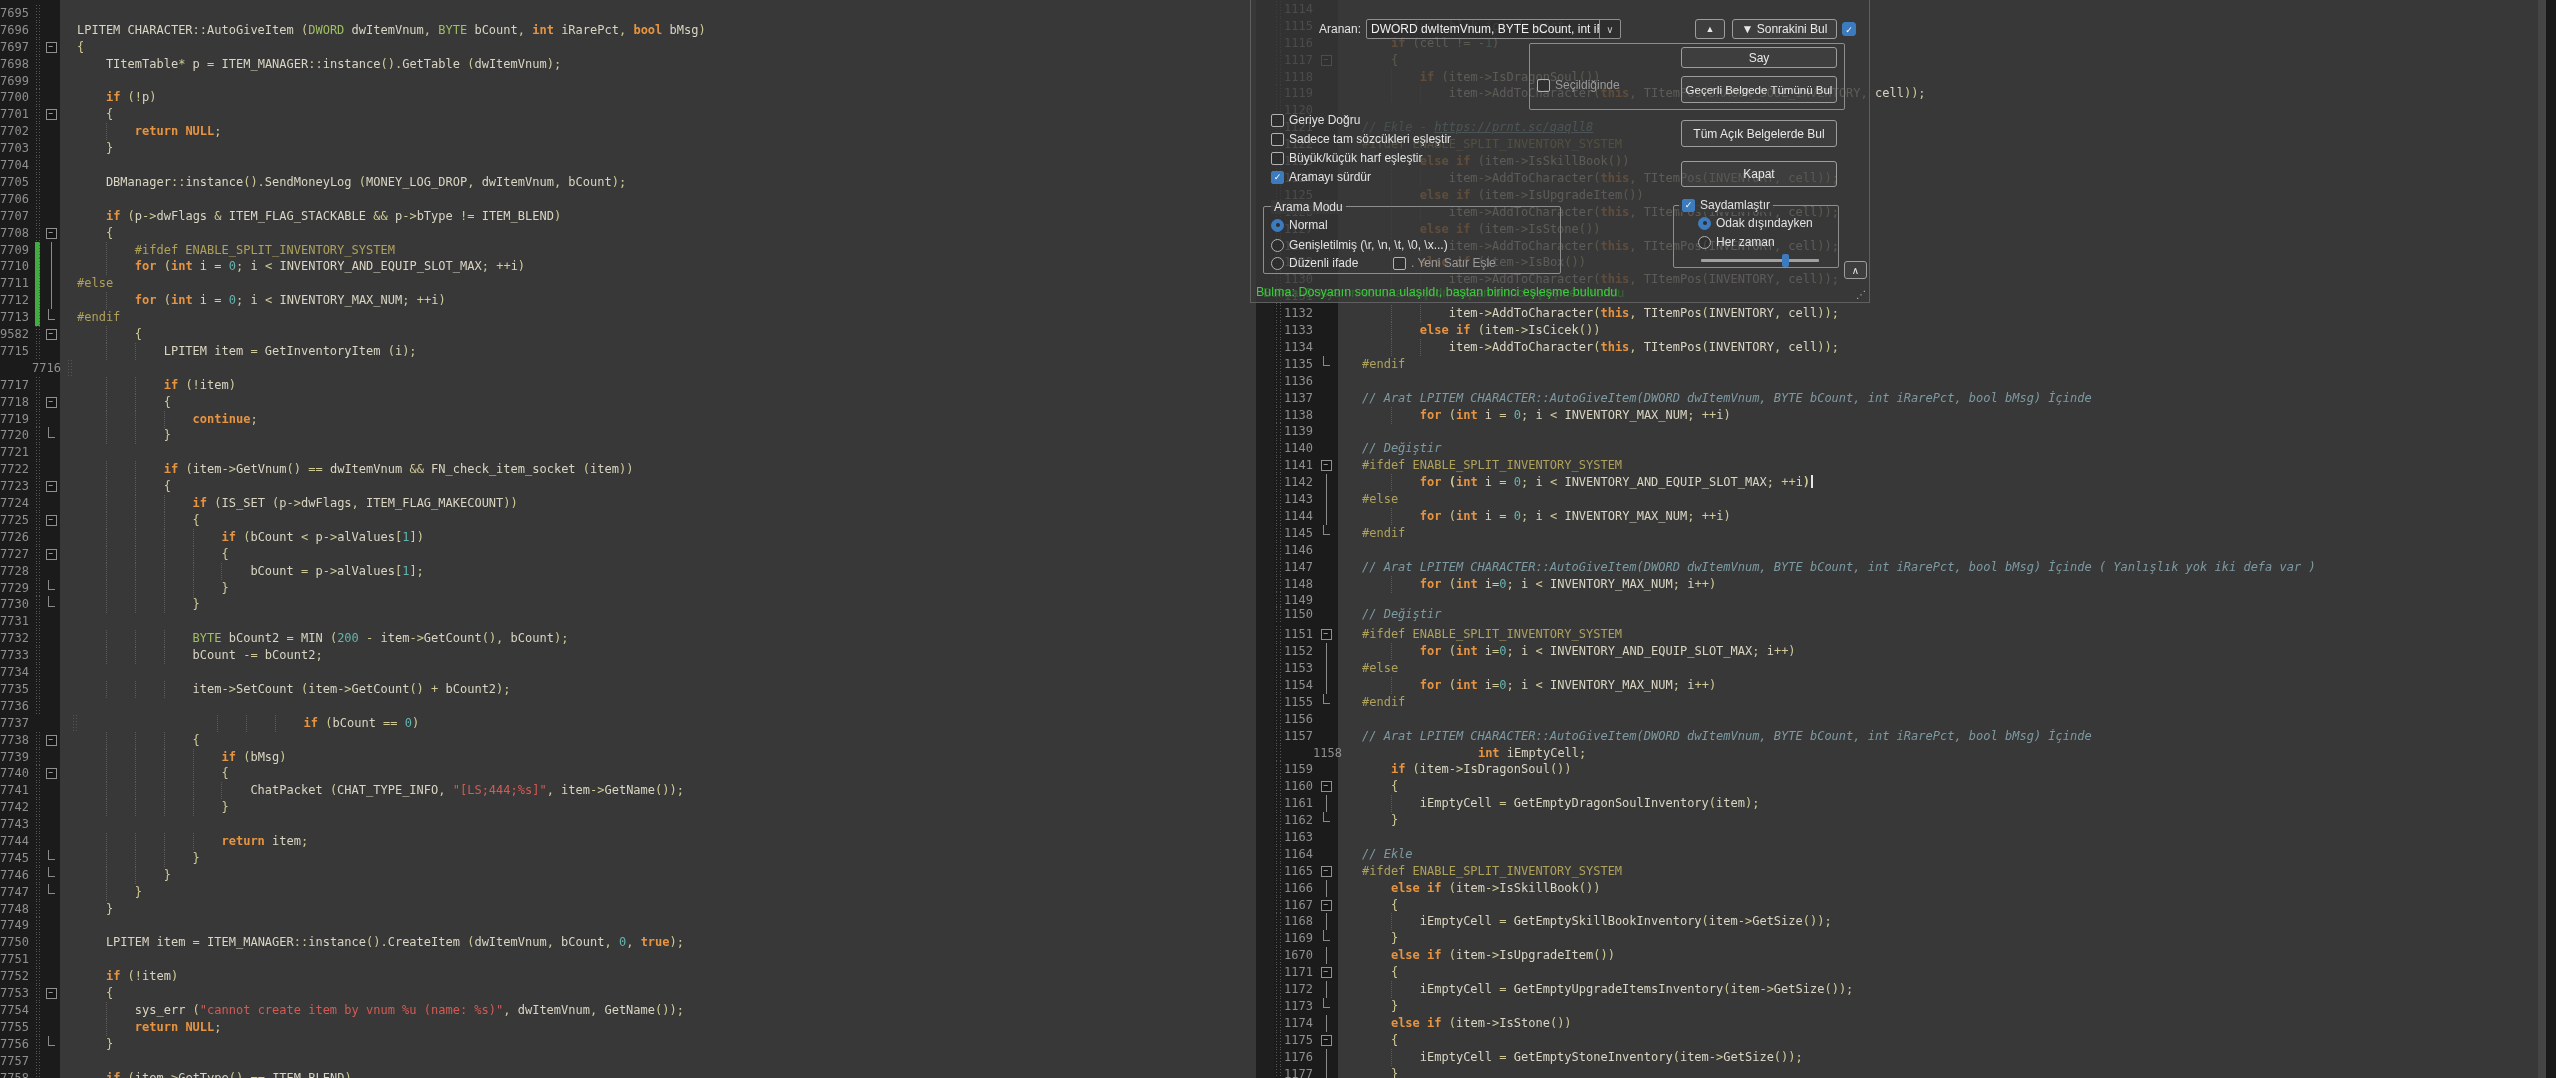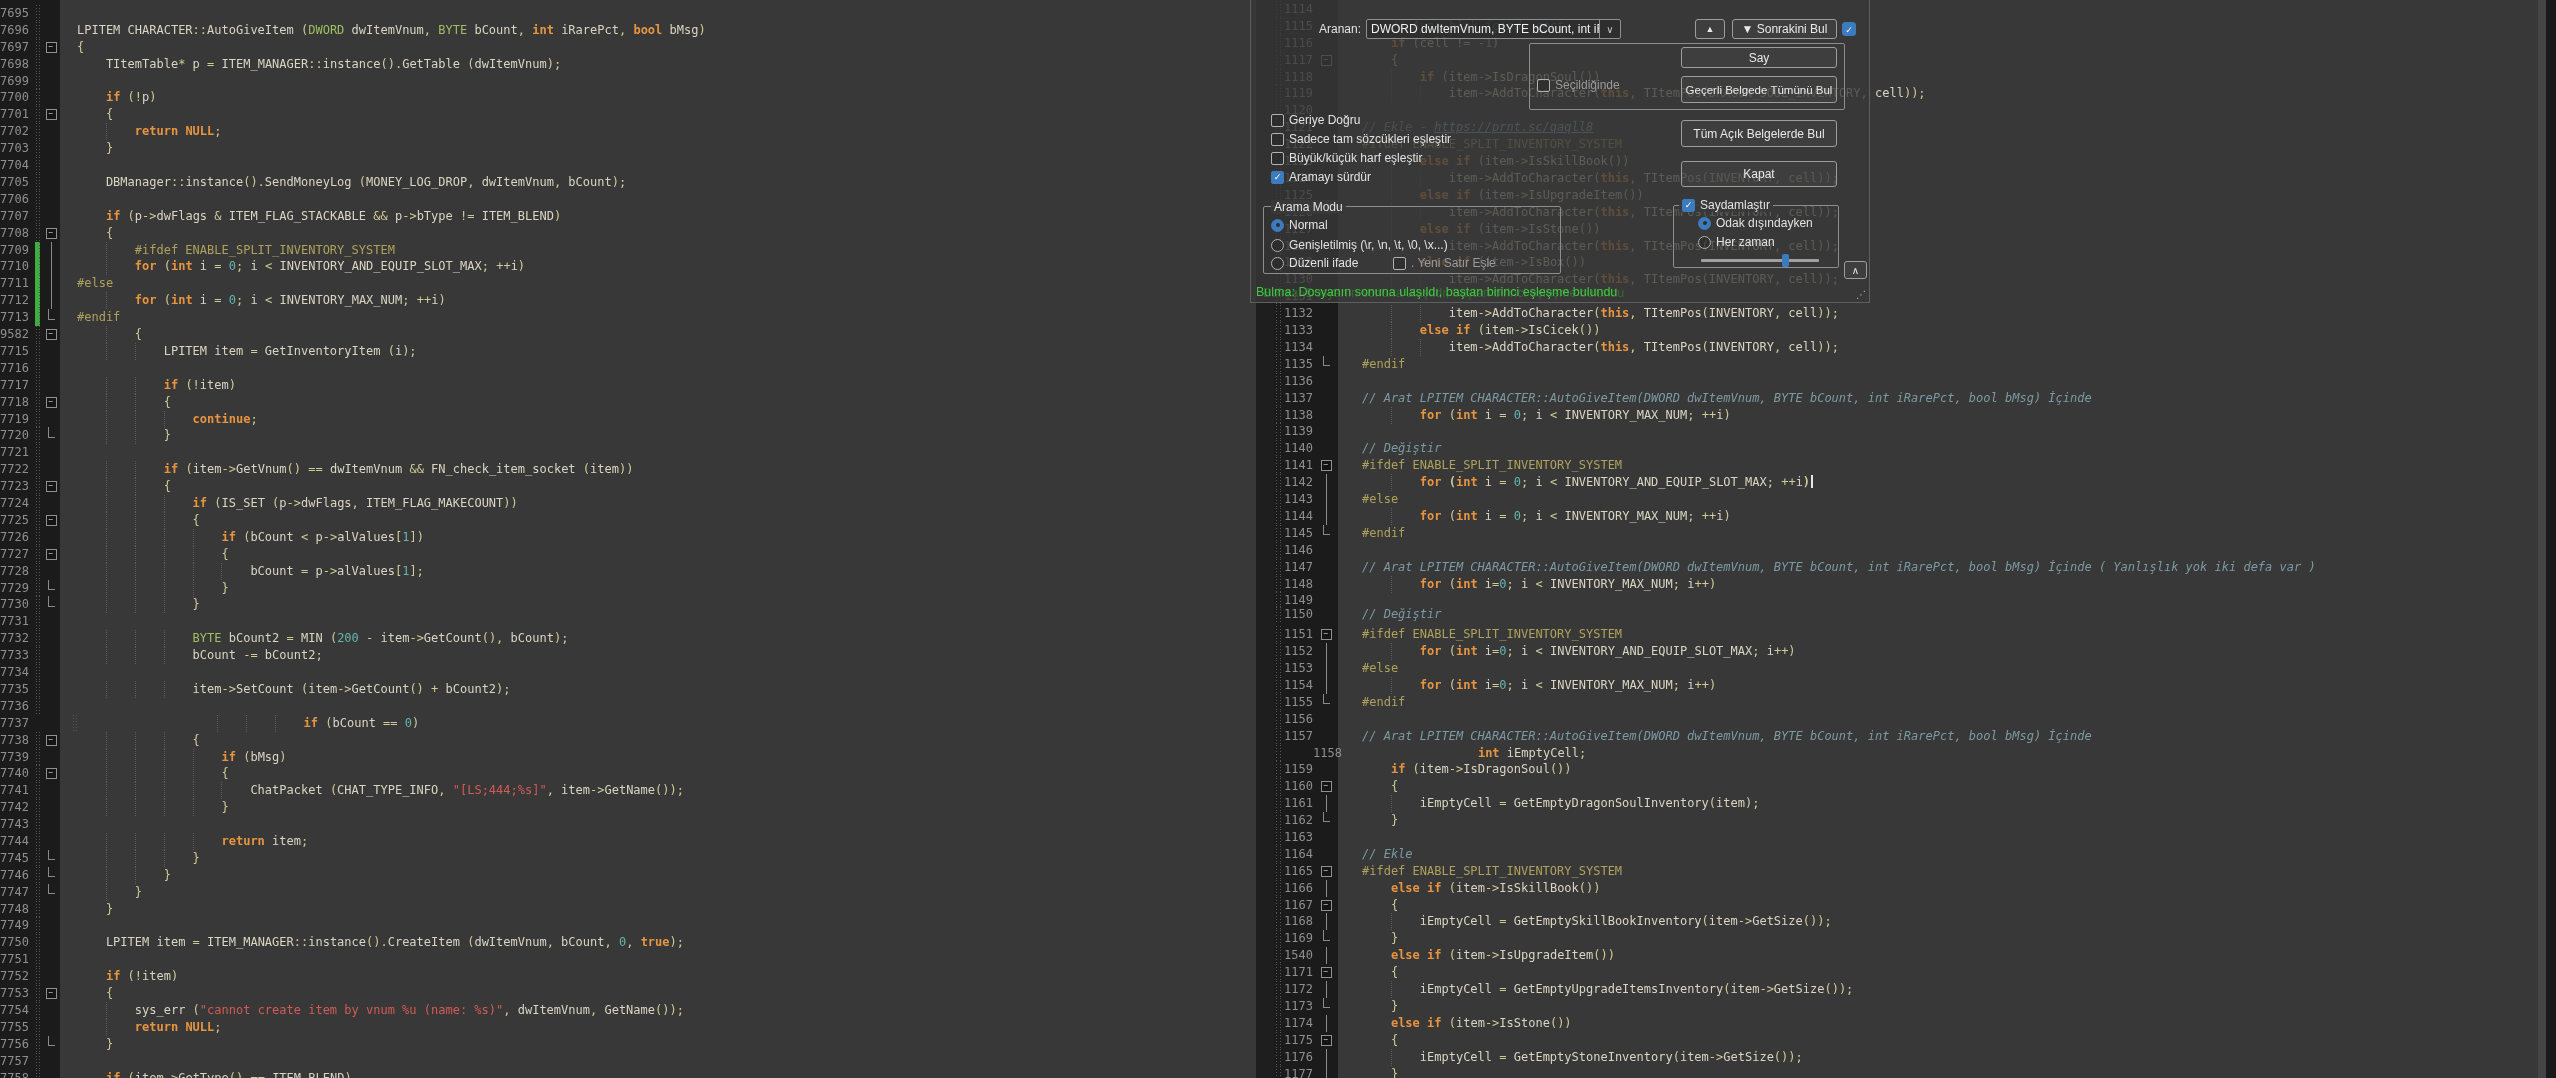--- a/index.html
+++ b/index.html
@@ -228,21 +228,21 @@
           <span class="fbox">−</span>
         </span>
         <span class="code" style="order: 4;">        <span class="op">{</span><i class="g" style="left:45.8996px"></i></span>
       </div>
       <div class="row" style="top: 342.96px;">
         <span class="ln" style="order: 1;">7715</span>
         <span class="dotcol" style="order: 2;"></span>
         <span class="fold" style="order: 3;"></span>
         <span class="code" style="order: 4;">            LPITEM item <span class="op">=</span> GetInventoryItem <span class="op">(</span>i<span class="op">);</span><i class="g" style="left:45.8996px"></i><i class="g" style="left:74.7992px"></i></span>
       </div>
-      <div class="row" style="top: 359.858px;">
+      <div class="row" style="top: 359.858px; margin-left: 32px;">
         <span class="ln" style="order: 1;">7716</span>
         <span class="dotcol" style="order: 2;"></span>
         <span class="fold" style="order: 3;"></span>
         <span class="code" style="order: 4;"></span>
       </div>
       <div class="row" style="top: 376.756px;">
         <span class="ln" style="order: 1;">7717</span>
         <span class="dotcol" style="order: 2;"></span>
         <span class="fold" style="order: 3;"></span>
         <span class="code" style="order: 4;">            <span class="kw">if</span> <span class="op">(!</span>item<span class="op">)</span><i class="g" style="left:45.8996px"></i><i class="g" style="left:74.7992px"></i></span>
@@ -896,21 +896,21 @@
       </div>
       <div class="row" style="top: 930.39px;">
         <span class="ln" style="order: 2;">1169</span>
         <span class="dotcol" style="order: 1;"></span>
         <span class="fold" style="order: 3;">
           <span class="fe"></span>
         </span>
         <span class="code" style="order: 4;">    <span class="op">}</span></span>
       </div>
       <div class="row" style="top: 947.288px;">
-        <span class="ln" style="order: 2;">1540</span>
+        <span class="ln" style="order: 2;">1670</span>
         <span class="dotcol" style="order: 1;"></span>
         <span class="fold" style="order: 3;">
           <span class="fg"></span>
         </span>
         <span class="code" style="order: 4;">    <span class="kw">else</span> <span class="kw">if</span> <span class="op">(</span>item<span class="op">-&gt;</span>IsUpgradeItem<span class="op">())</span></span>
       </div>
       <div class="row" style="top: 964.186px;">
         <span class="ln" style="order: 2;">1171</span>
         <span class="dotcol" style="order: 1;"></span>
         <span class="fold" style="order: 3;">

